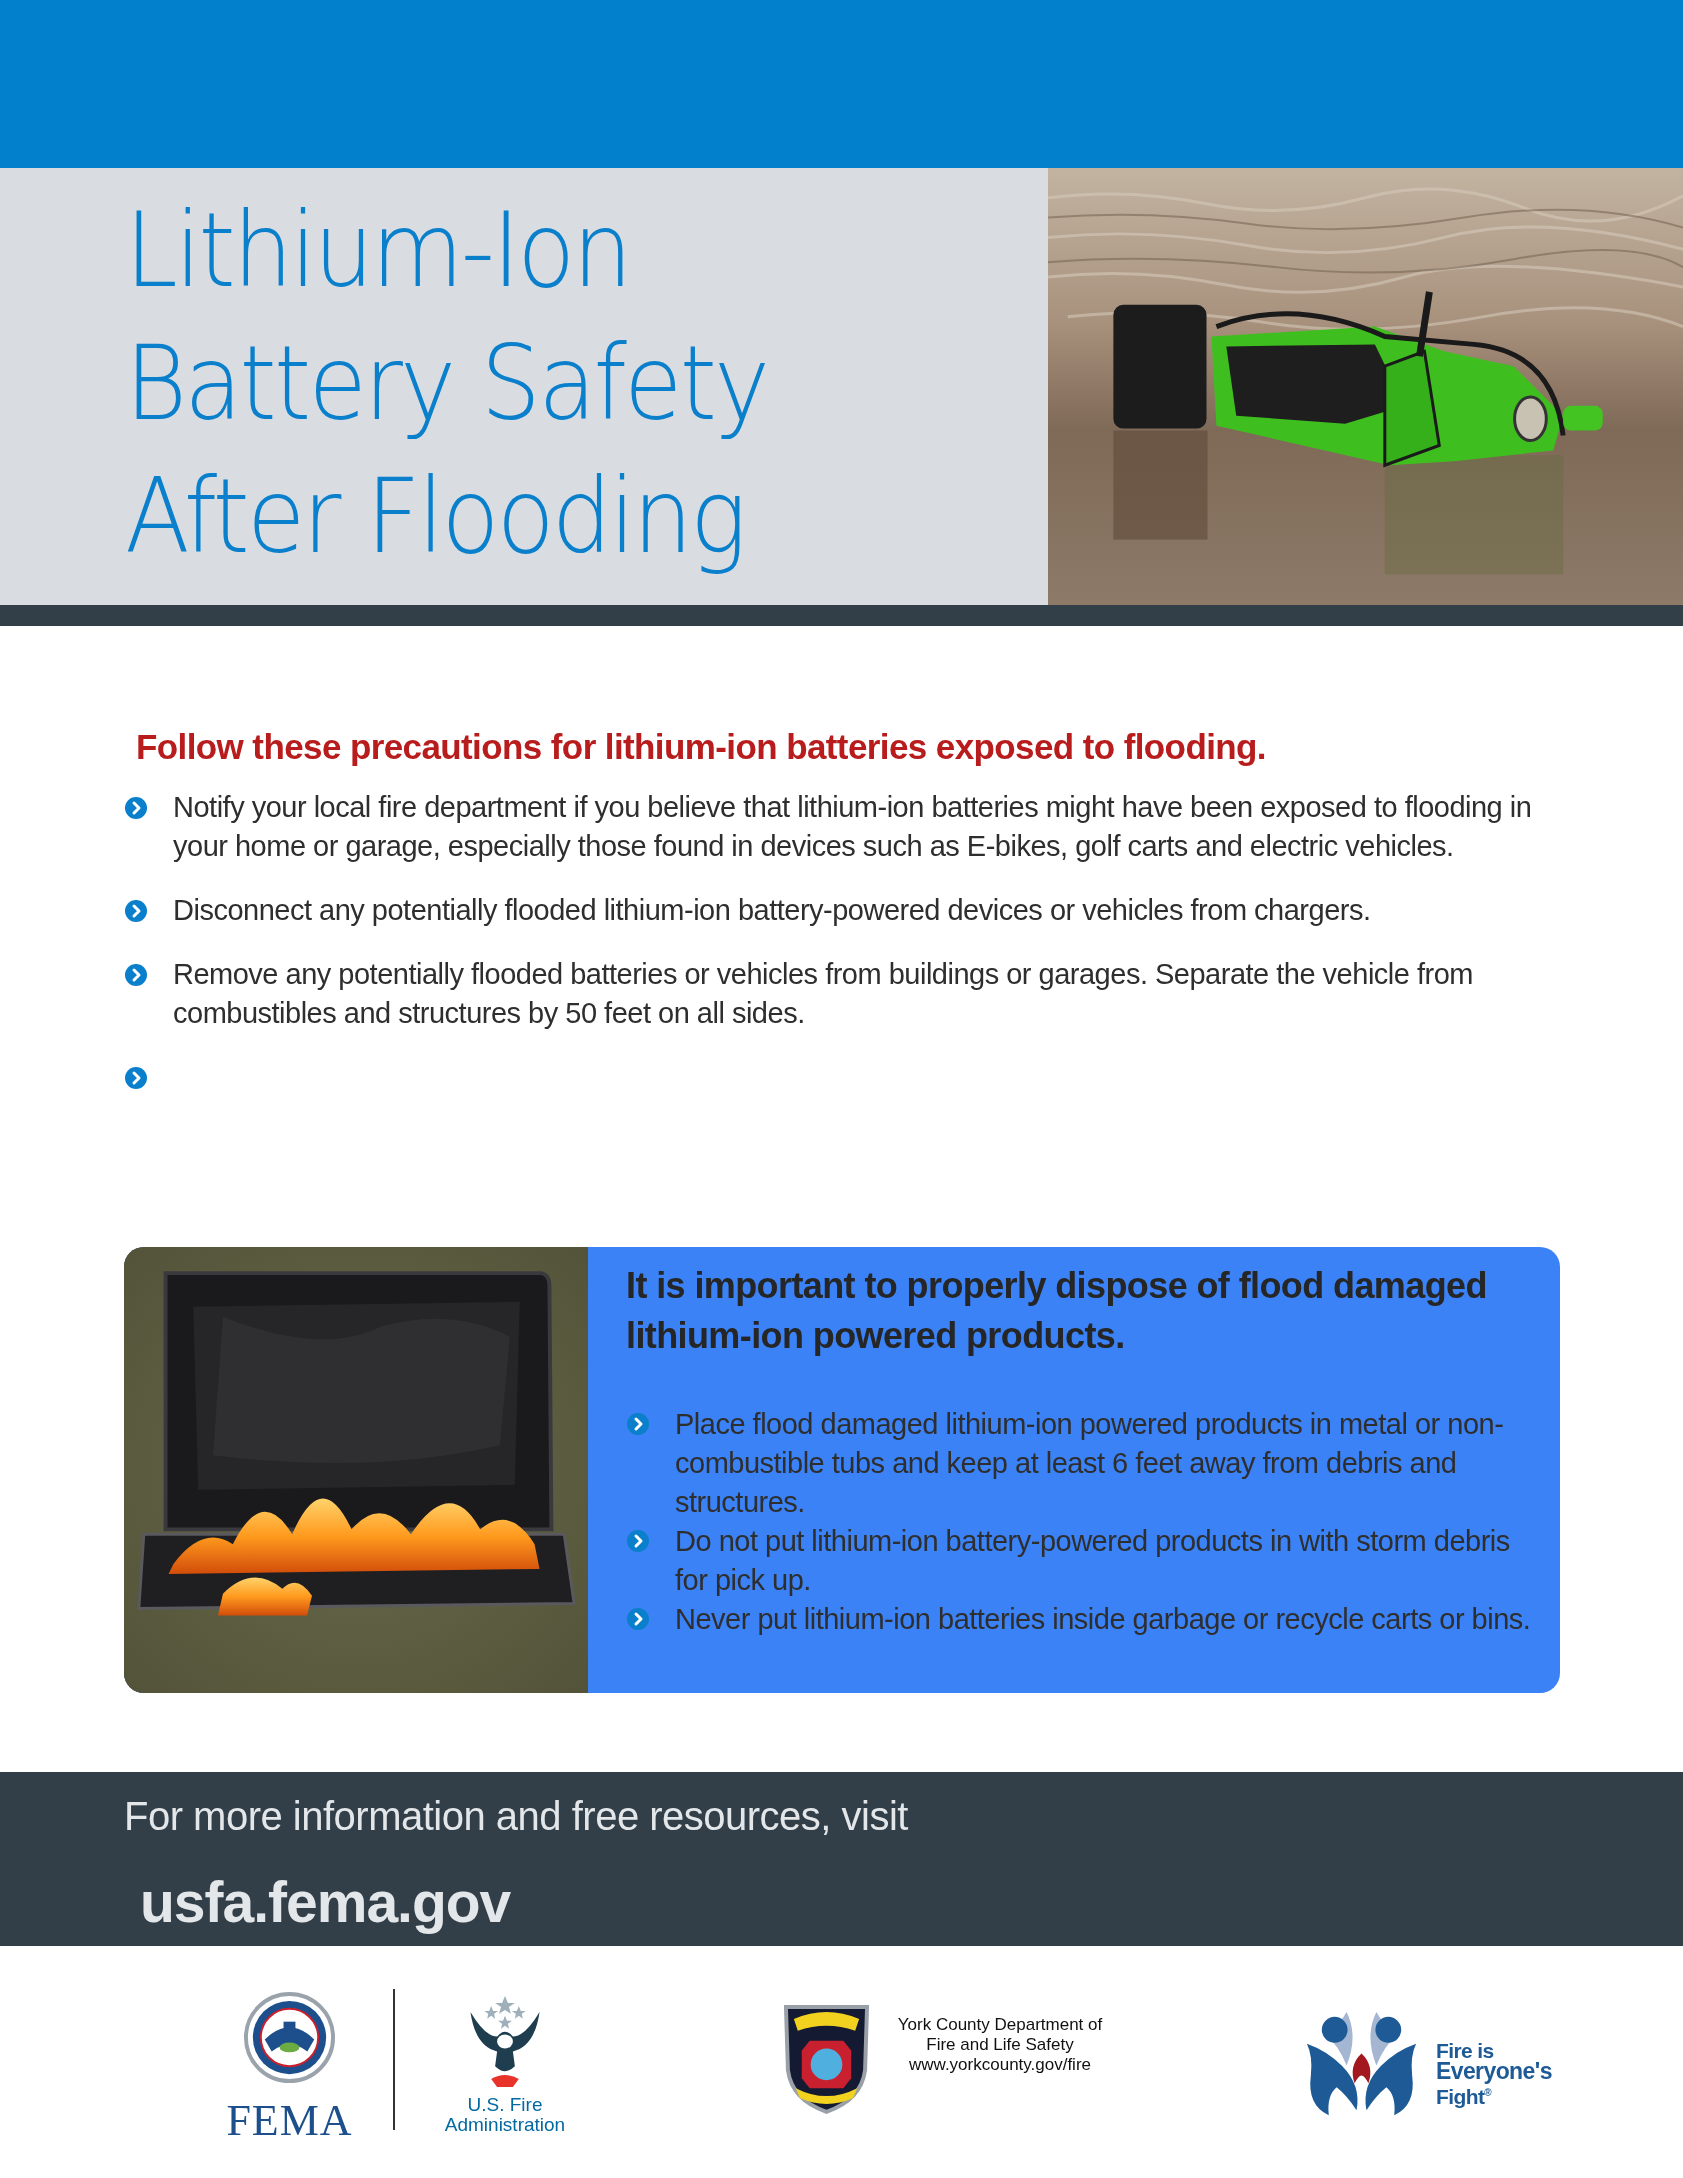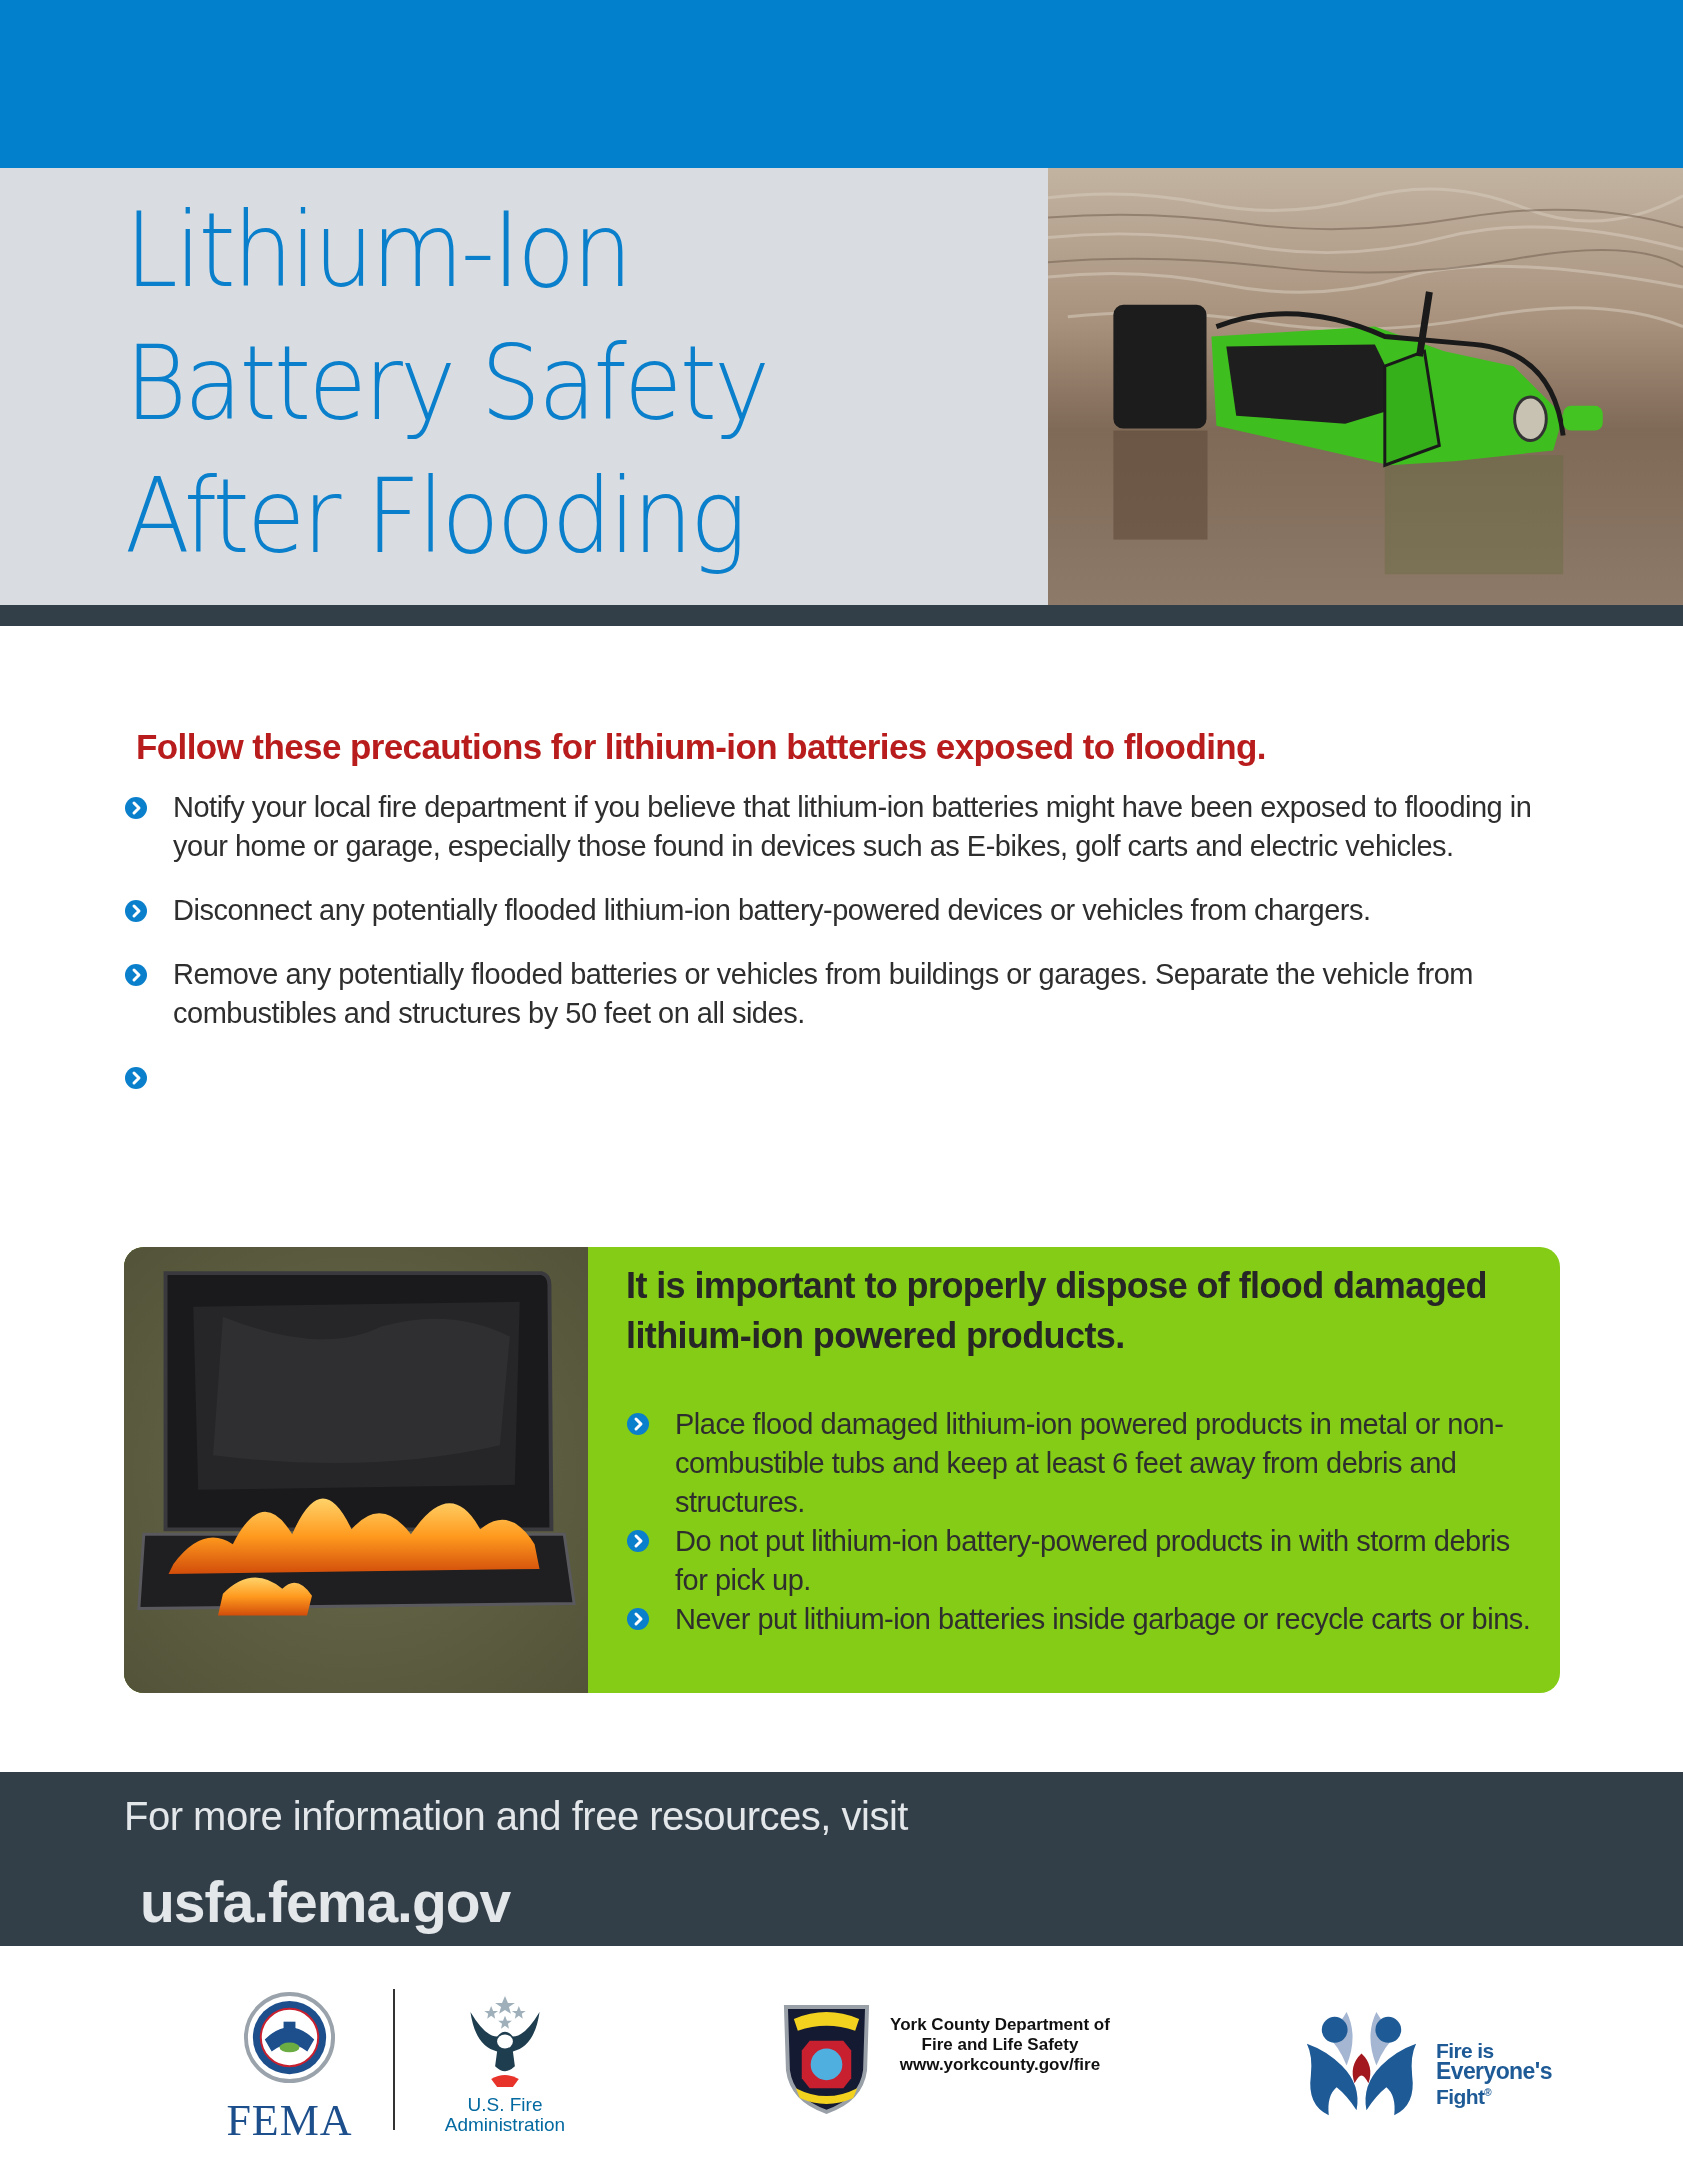--- a/index.html
+++ b/index.html
@@ -17,21 +17,21 @@
 
   .subhead { position:absolute; left:124px; top:715px; margin:12px; font-size:35px; font-weight:bold;
              color:#b91c1c; letter-spacing:-0.6px; }
   .bullets { position:absolute; left:125px; top:788px; width:1445px; margin:0; padding:0; list-style:none; }
   .bullets li { position:relative; padding-left:48px; font-size:29px; line-height:39px; color:#2e2e2e;
                 letter-spacing:-0.5px; margin-bottom:25px; }
   .chev { position:absolute; left:0; top:9px; width:22px; height:22px; border-radius:50%; background:#0a7fcb; }
   .chev svg { position:absolute; left:0; top:0; }
 
   .dispose-box { position:absolute; left:124px; top:1247px; width:1436px; height:446px; border-radius:20px;
-                 background:#84cc16; overflow:hidden; }
+                 background:#3b82f6; overflow:hidden; }
   .laptop-photo { position:absolute; left:0; top:0; width:464px; height:446px; overflow:hidden;
                   background:#58563f; }
   .dispose-head { position:absolute; left:502px; top:14px; margin:0; width:891px; font-size:36px; line-height:50px;
                   font-weight:bold; color:#262626; letter-spacing:-0.6px; }
   .dispose-list { position:absolute; left:503px; top:158px; width:911px; margin:0; padding:0; list-style:none; }
   .dispose-list li { position:relative; padding-left:48px; font-size:29px; line-height:39px; color:#2e2e2e;
                      letter-spacing:-0.5px; }
   .dispose-list .chev { top:8px; }
 
   .info-band { position:absolute; left:0; top:1772px; width:1683px; height:174px; background:#323e48; }
@@ -42,21 +42,21 @@
   .logos { position:absolute; left:0; top:1946px; width:1683px; height:232px; }
   .logo { position:absolute; }
   .fema { left:220px; top:44px; width:139px; height:149px; }
   .fema-text { position:absolute; left:0; top:105px; width:139px; text-align:center; font-family:"Liberation Serif", serif;
                font-weight:normal; font-size:44px; color:#1d4f8c; letter-spacing:1px; }
   .v-rule { position:absolute; left:393px; top:43px; width:2px; height:141px; background:#333; }
   .usfa { left:426px; top:46px; width:158px; height:149px; }
   .usfa-text { position:absolute; left:0; top:103px; width:158px; text-align:center; font-size:19px; line-height:20px; color:#0369a1; }
   .york { left:782px; top:55px; width:337px; height:119px; }
   .york-text { position:absolute; left:94px; top:14px; width:248px; text-align:center; font-size:17px; line-height:20px;
-               font-weight:bold; color:#111; }
+               font-weight:normal; color:#111; }
   .fief { left:1287px; top:50px; width:297px; height:139px; }
   .fief-text { position:absolute; left:149px; top:44px; font-weight:bold; font-size:21px; line-height:21px; color:#1d5a96;
                letter-spacing:-0.6px; }
   .fief-text .big { font-size:23px; }
 </style>
 </head>
 <body>
 
 <div class="top-band"></div>
 

